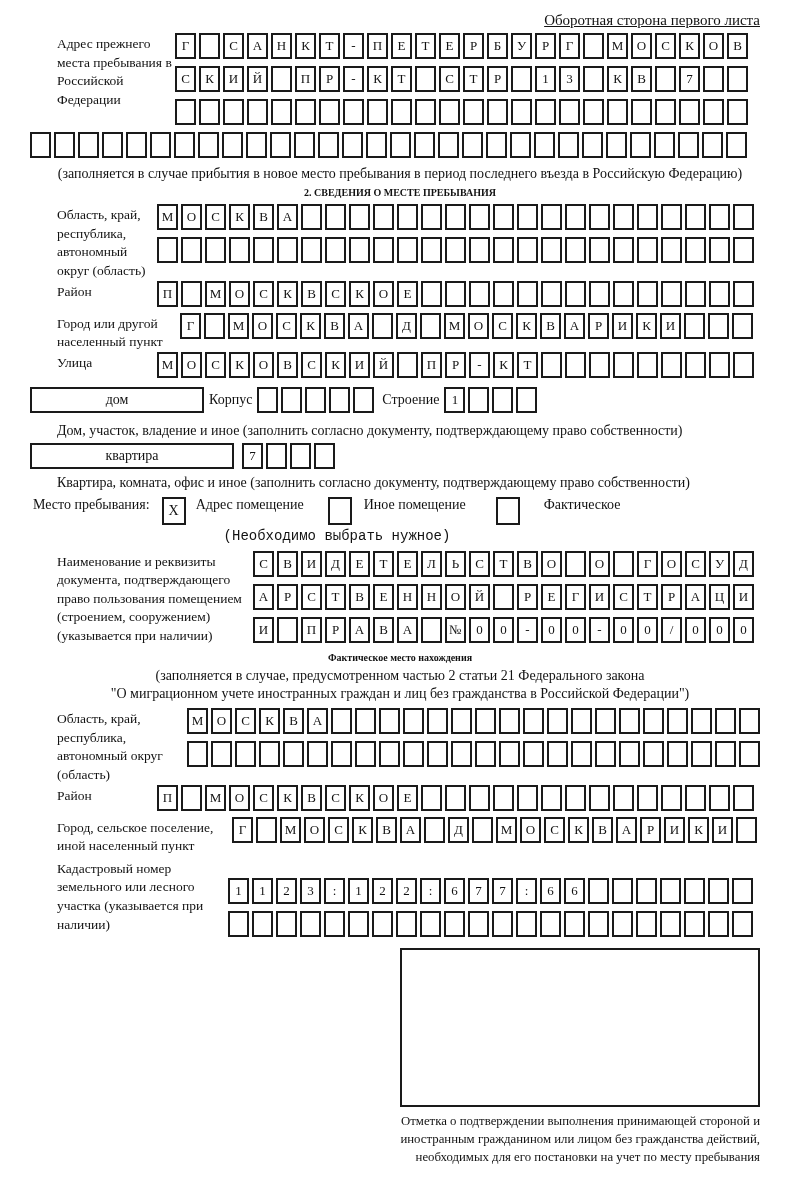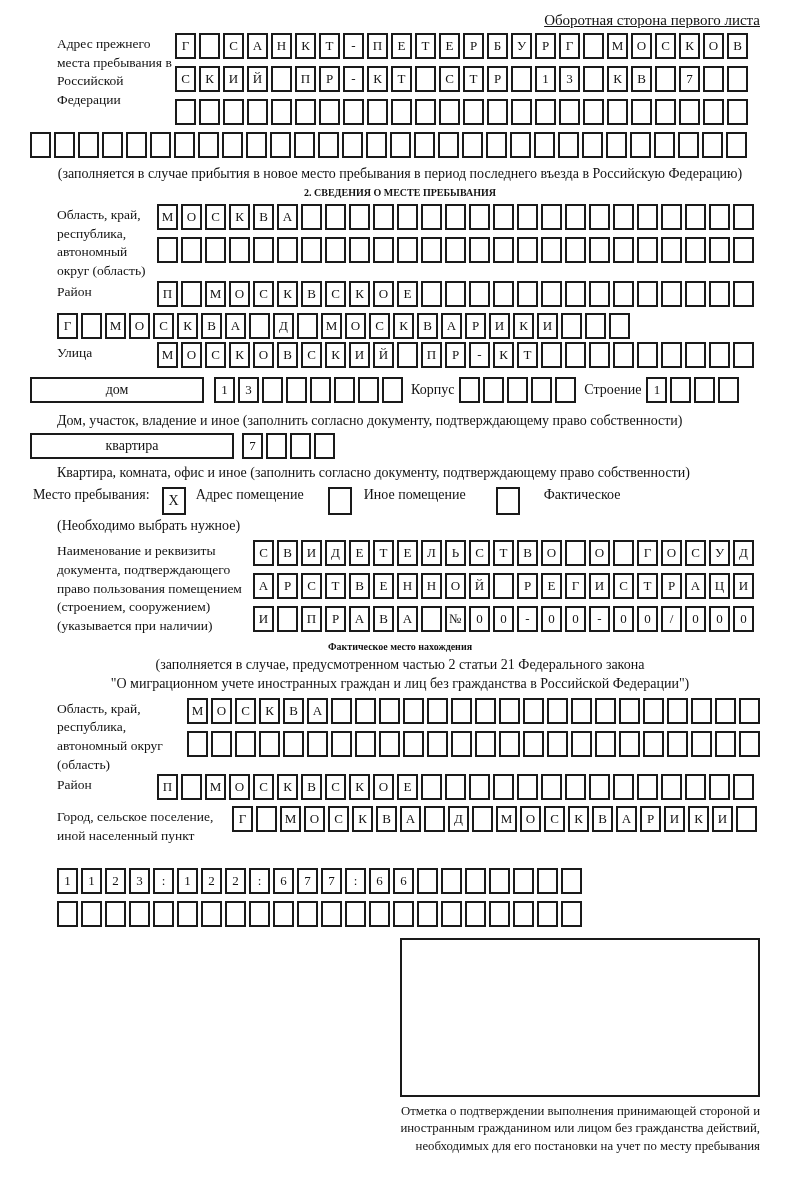--- a/index.html
+++ b/index.html
@@ -31,32 +31,32 @@
   .note-l { margin-left:57px; }
   .sect-h { font-size:10px; font-weight:bold; text-align:center; }
 
   
   .wrow { margin-left:30px; display:flex; align-items:flex-start; line-height:0; }
   .wbox {
     display:inline-block; height:22px; border:2px solid #1a1a1a;
     font:14px/22px "Liberation Serif","DejaVu Serif",serif; text-align:center;
     vertical-align:top; background:#fff; flex:none;
   }
-  .wbox-dom { width:170px; margin-right:10px; }
+  .wbox-dom { width:170px; }
   .wbox-kv  { width:200px; margin-right:8px; }
   .inl-lbl { font-size:14px; line-height:26px; flex:none; padding:0 5px; }
 
   
   .chk-row { margin-left:33px; display:flex; font-size:14px; }
   .chk {
     display:inline-block; width:20px; height:24px; border:2px solid #1a1a1a;
     font:14px/24px "Liberation Serif","DejaVu Serif",serif; text-align:center;
     background:#fff; flex:none;
   }
-  .mesto-note { width:560px; margin-left:57px; text-align:left; }
+  .mesto-note { width:560px; margin-left:57px; text-align:center;font-family:Liberation Mono, monospace; }
 
   .pad-top-20 { padding-top:20px; }
 
   .stamp-box { margin:8px 0 0 400px; width:356px; height:155px;
     border:2px solid #1a1a1a; background:#fff; }
   .stamp-cap { margin:6px 0 0 396px; width:364px; text-align:right;
     font-size:12.8px; line-height:1.4; }
 
   .mt2{margin-top:2px} .mt3{margin-top:3px} .mt4{margin-top:4px}
   .mt5{margin-top:5px} .mt6{margin-top:6px} .mt20{margin-top:4px}
@@ -86,31 +86,31 @@
     <div class="cr"><span class="cell"></span><span class="cell"></span><span class="cell"></span><span class="cell"></span><span class="cell"></span><span class="cell"></span><span class="cell"></span><span class="cell"></span><span class="cell"></span><span class="cell"></span><span class="cell"></span><span class="cell"></span><span class="cell"></span><span class="cell"></span><span class="cell"></span><span class="cell"></span><span class="cell"></span><span class="cell"></span><span class="cell"></span><span class="cell"></span><span class="cell"></span><span class="cell"></span><span class="cell"></span><span class="cell"></span><span class="cell"></span></div>
   </div>
 </div>
 
 <div class="fb">
   <div class="fl w100">Район</div>
   <div class="cr"><span class="cell">П</span><span class="cell"></span><span class="cell">М</span><span class="cell">О</span><span class="cell">С</span><span class="cell">К</span><span class="cell">В</span><span class="cell">С</span><span class="cell">К</span><span class="cell">О</span><span class="cell">Е</span><span class="cell"></span><span class="cell"></span><span class="cell"></span><span class="cell"></span><span class="cell"></span><span class="cell"></span><span class="cell"></span><span class="cell"></span><span class="cell"></span><span class="cell"></span><span class="cell"></span><span class="cell"></span><span class="cell"></span><span class="cell"></span></div>
 </div>
 
 <div class="fb mt3">
+  <div class="fl w123">Город или другой населенный пункт</div>
   <div class="cr"><span class="cell">Г</span><span class="cell"></span><span class="cell">М</span><span class="cell">О</span><span class="cell">С</span><span class="cell">К</span><span class="cell">В</span><span class="cell">А</span><span class="cell"></span><span class="cell">Д</span><span class="cell"></span><span class="cell">М</span><span class="cell">О</span><span class="cell">С</span><span class="cell">К</span><span class="cell">В</span><span class="cell">А</span><span class="cell">Р</span><span class="cell">И</span><span class="cell">К</span><span class="cell">И</span><span class="cell"></span><span class="cell"></span><span class="cell"></span></div>
 </div>
 
 <div class="fb">
   <div class="fl w100">Улица</div>
   <div class="cr"><span class="cell">М</span><span class="cell">О</span><span class="cell">С</span><span class="cell">К</span><span class="cell">О</span><span class="cell">В</span><span class="cell">С</span><span class="cell">К</span><span class="cell">И</span><span class="cell">Й</span><span class="cell"></span><span class="cell">П</span><span class="cell">Р</span><span class="cell">-</span><span class="cell">К</span><span class="cell">Т</span><span class="cell"></span><span class="cell"></span><span class="cell"></span><span class="cell"></span><span class="cell"></span><span class="cell"></span><span class="cell"></span><span class="cell"></span><span class="cell"></span></div>
 </div>
 
 <div class="wrow mt6">
   <span class="wbox wbox-dom">дом</span>
-  <span class="cr"><span class="cell">1</span><span class="cell">3</span><span class="cell"></span><span class="cell"></span><span class="cell"></span><span class="cell"></span><span class="cell"></span><span class="cell"></span></span>
   <span class="inl-lbl">Корпус</span>
   <span class="cr"><span class="cell"></span><span class="cell"></span><span class="cell"></span><span class="cell"></span><span class="cell"></span></span>
   <span class="inl-lbl">Строение</span>
   <span class="cr"><span class="cell">1</span><span class="cell"></span><span class="cell"></span><span class="cell"></span></span>
 </div>
 <div class="note note-l mt2">Дом, участок, владение и иное (заполнить согласно документу, подтверждающему право собственности)</div>
 
 <div class="wrow mt3">
   <span class="wbox wbox-kv">квартира</span>
   <span class="cr"><span class="cell">7</span><span class="cell"></span><span class="cell"></span><span class="cell"></span></span>
@@ -153,20 +153,21 @@
   <div class="fl w100">Район</div>
   <div class="cr"><span class="cell">П</span><span class="cell"></span><span class="cell">М</span><span class="cell">О</span><span class="cell">С</span><span class="cell">К</span><span class="cell">В</span><span class="cell">С</span><span class="cell">К</span><span class="cell">О</span><span class="cell">Е</span><span class="cell"></span><span class="cell"></span><span class="cell"></span><span class="cell"></span><span class="cell"></span><span class="cell"></span><span class="cell"></span><span class="cell"></span><span class="cell"></span><span class="cell"></span><span class="cell"></span><span class="cell"></span><span class="cell"></span><span class="cell"></span></div>
 </div>
 
 <div class="fb mt3">
   <div class="fl w175">Город, сельское поселение, иной населенный пункт</div>
   <div class="cr"><span class="cell">Г</span><span class="cell"></span><span class="cell">М</span><span class="cell">О</span><span class="cell">С</span><span class="cell">К</span><span class="cell">В</span><span class="cell">А</span><span class="cell"></span><span class="cell">Д</span><span class="cell"></span><span class="cell">М</span><span class="cell">О</span><span class="cell">С</span><span class="cell">К</span><span class="cell">В</span><span class="cell">А</span><span class="cell">Р</span><span class="cell">И</span><span class="cell">К</span><span class="cell">И</span><span class="cell"></span></div>
 </div>
 
 <div class="fb mt2">
+  <div class="fl w171">Кадастровый номер земельного или лесного участка (указывается при наличии)</div>
   <div class="pad-top-20">
     <div class="cr"><span class="cell">1</span><span class="cell">1</span><span class="cell">2</span><span class="cell">3</span><span class="cell">:</span><span class="cell">1</span><span class="cell">2</span><span class="cell">2</span><span class="cell">:</span><span class="cell">6</span><span class="cell">7</span><span class="cell">7</span><span class="cell">:</span><span class="cell">6</span><span class="cell">6</span><span class="cell"></span><span class="cell"></span><span class="cell"></span><span class="cell"></span><span class="cell"></span><span class="cell"></span><span class="cell"></span></div>
     <div class="cr"><span class="cell"></span><span class="cell"></span><span class="cell"></span><span class="cell"></span><span class="cell"></span><span class="cell"></span><span class="cell"></span><span class="cell"></span><span class="cell"></span><span class="cell"></span><span class="cell"></span><span class="cell"></span><span class="cell"></span><span class="cell"></span><span class="cell"></span><span class="cell"></span><span class="cell"></span><span class="cell"></span><span class="cell"></span><span class="cell"></span><span class="cell"></span><span class="cell"></span></div>
   </div>
 </div>
 
 <div class="stamp-box"></div>
 <div class="stamp-cap">Отметка о подтверждении выполнения принимающей стороной и иностранным гражданином или лицом без гражданства действий, необходимых для его постановки на учет по месту пребывания</div>
 
 </body></html>

